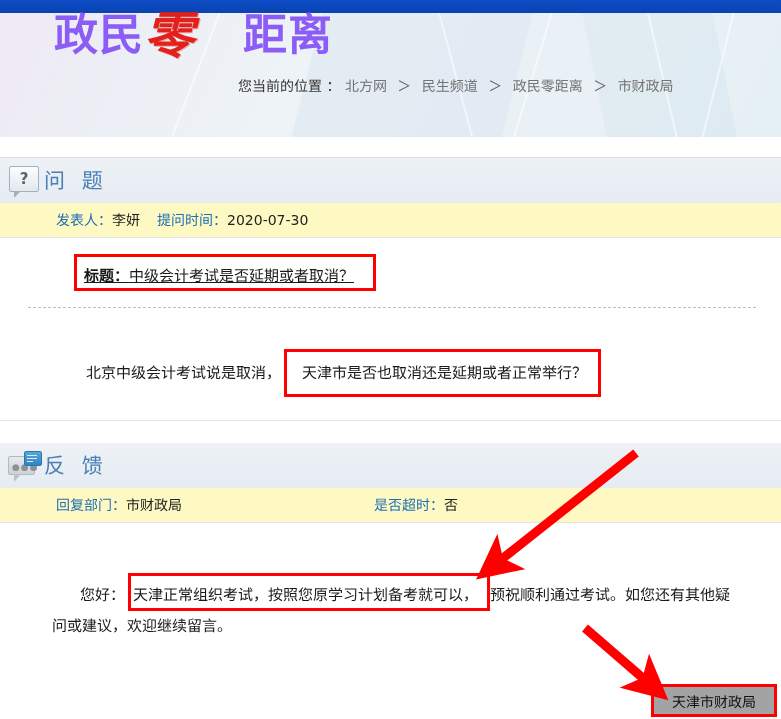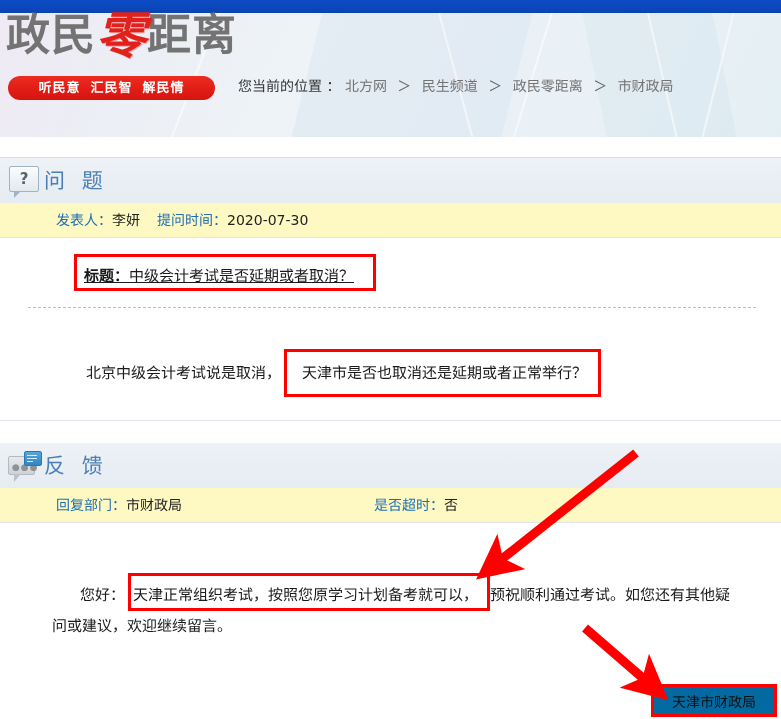--- a/index.html
+++ b/index.html
@@ -68,21 +68,21 @@
   .logo-text {
     position: absolute;
     left: 0; top: 0;
     font-family: "DejaVu Serif", "Liberation Serif", serif;
     font-weight: bold;
     font-size: 44px;
     letter-spacing: 1px;
     line-height: 62px;
     white-space: nowrap;
   }
-  .logo-blue { color: #737373; }
+  .logo-blue { color: #8b5cf6; margin-left: 48px; }
   .logo-red {
     color: #e2211c;
     font-size: 50px;
     font-style: italic;
     position: relative;
     top: 3px;
     text-shadow: 1px 1px 0 rgba(226,33,28,0.35);
   }
   .logo-pill {
     position: absolute;
@@ -283,21 +283,21 @@
     pointer-events: none;
   }
 
   
   .sign-box {
     position: absolute;
     left: 651px; top: 684px;
     width: 126px; height: 33px;
     border: 3px solid #ff0000;
     box-sizing: border-box;
-    background: #0369a1;
+    background: #a3a3a3;
   }
   .sign-box .sign-text {
     position: absolute;
     left: 0; top: 5px;
     width: 120px;
     text-align: center;
     font-size: 14px;
     color: #111111;
     line-height: 20px;
   }
@@ -313,23 +313,20 @@
   <div class="facet f1"></div>
   <div class="facet f2"></div>
   <div class="facet f3"></div>
   <div class="facet f4"></div>
   <div class="facet f5"></div>
 </div>
 
 <div class="logo-wrap">
   <div class="logo-text">
     <span class="logo-blue">政民</span><span class="logo-red">零</span><span class="logo-blue">距离</span>
-  </div>
-  <div class="logo-pill">
-    <span>听民意</span><span>汇民智</span><span>解民情</span>
   </div>
 </div>
 
 <div class="breadcrumb">
   <span>您当前的位置 ：</span>
   <span class="crumb">北方网</span>
   <span class="sep">＞</span>
   <span class="crumb">民生频道</span>
   <span class="sep">＞</span>
   <span class="crumb">政民零距离</span>

